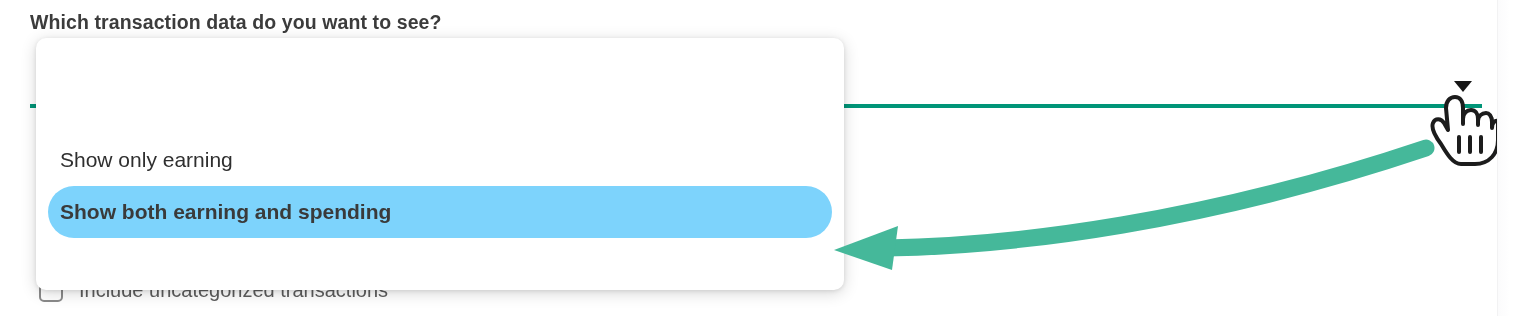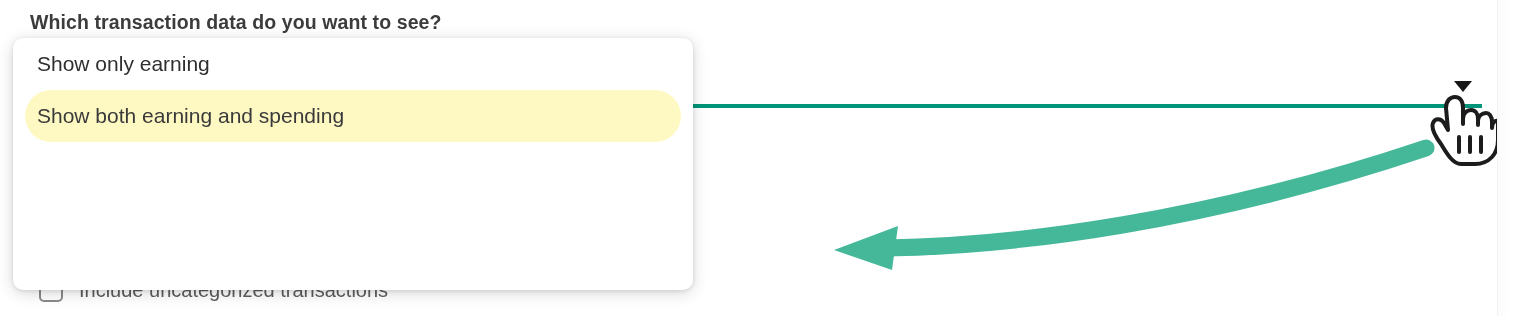--- a/index.html
+++ b/index.html
@@ -80,44 +80,45 @@
   }
   .checkbox-text {
     font-size: 20px;
     color: #5d5d5d;
     white-space: nowrap;
   }
 
   
   .dropdown-panel {
     position: absolute;
-    left: 13px;
+    left: 36px;
     top: 38px;
-    width: 680px;
+    width: 808px;
     height: 252px;
     background: #ffffff;
     border-radius: 10px;
     box-shadow: 0 3px 16px rgba(0,0,0,0.16), 0 1px 4px rgba(0,0,0,0.10);
+    padding-top: 96px;
   }
 
   .dropdown-option {
     height: 52px;
     margin: 0 12px;
     padding: 0 12px;
     display: flex;
     align-items: center;
     border-radius: 26px;
     font-size: 21px;
     color: #2f2f2f;
     white-space: nowrap;
     cursor: pointer;
   }
   .dropdown-option.selected {
-    background: #fef9c3;
-    font-weight: 400;
+    background: #7dd3fc;
+    font-weight: 700;
     color: #3a3a3a;
   }
 
   
   .annotation-arrow {
     position: absolute;
     left: 826px;
     top: 130px;
     width: 620px;
     height: 140px;

